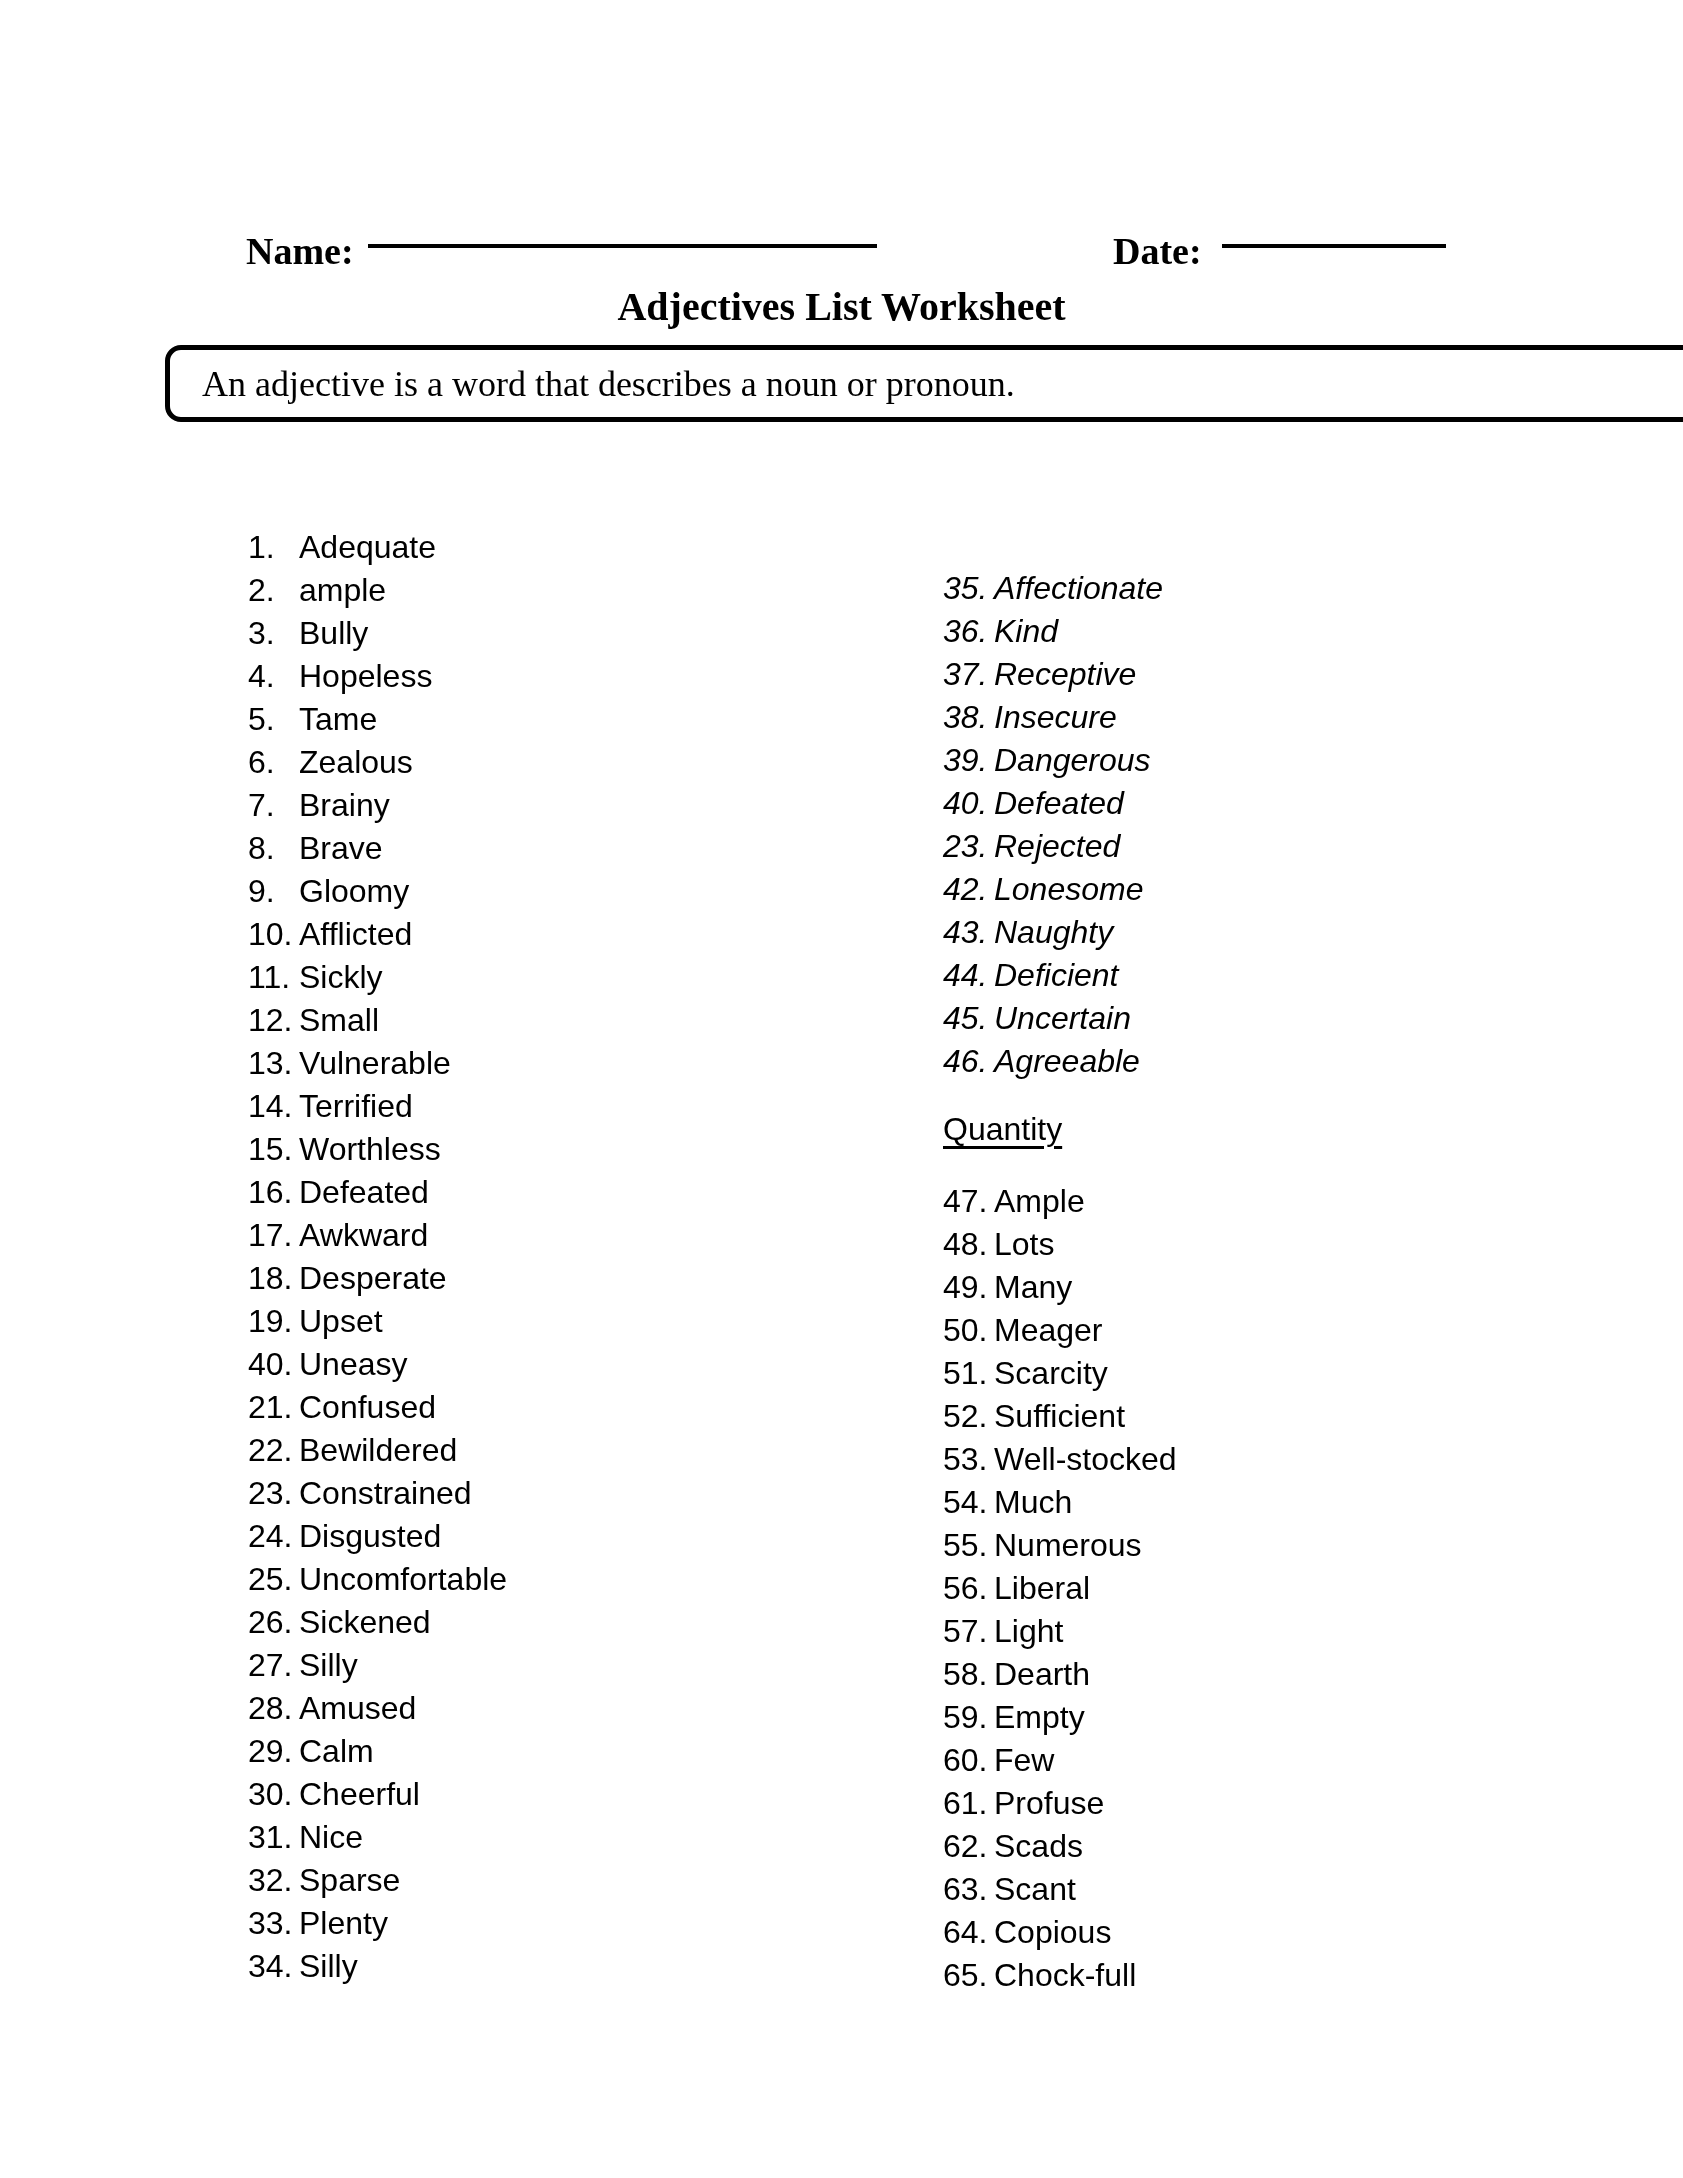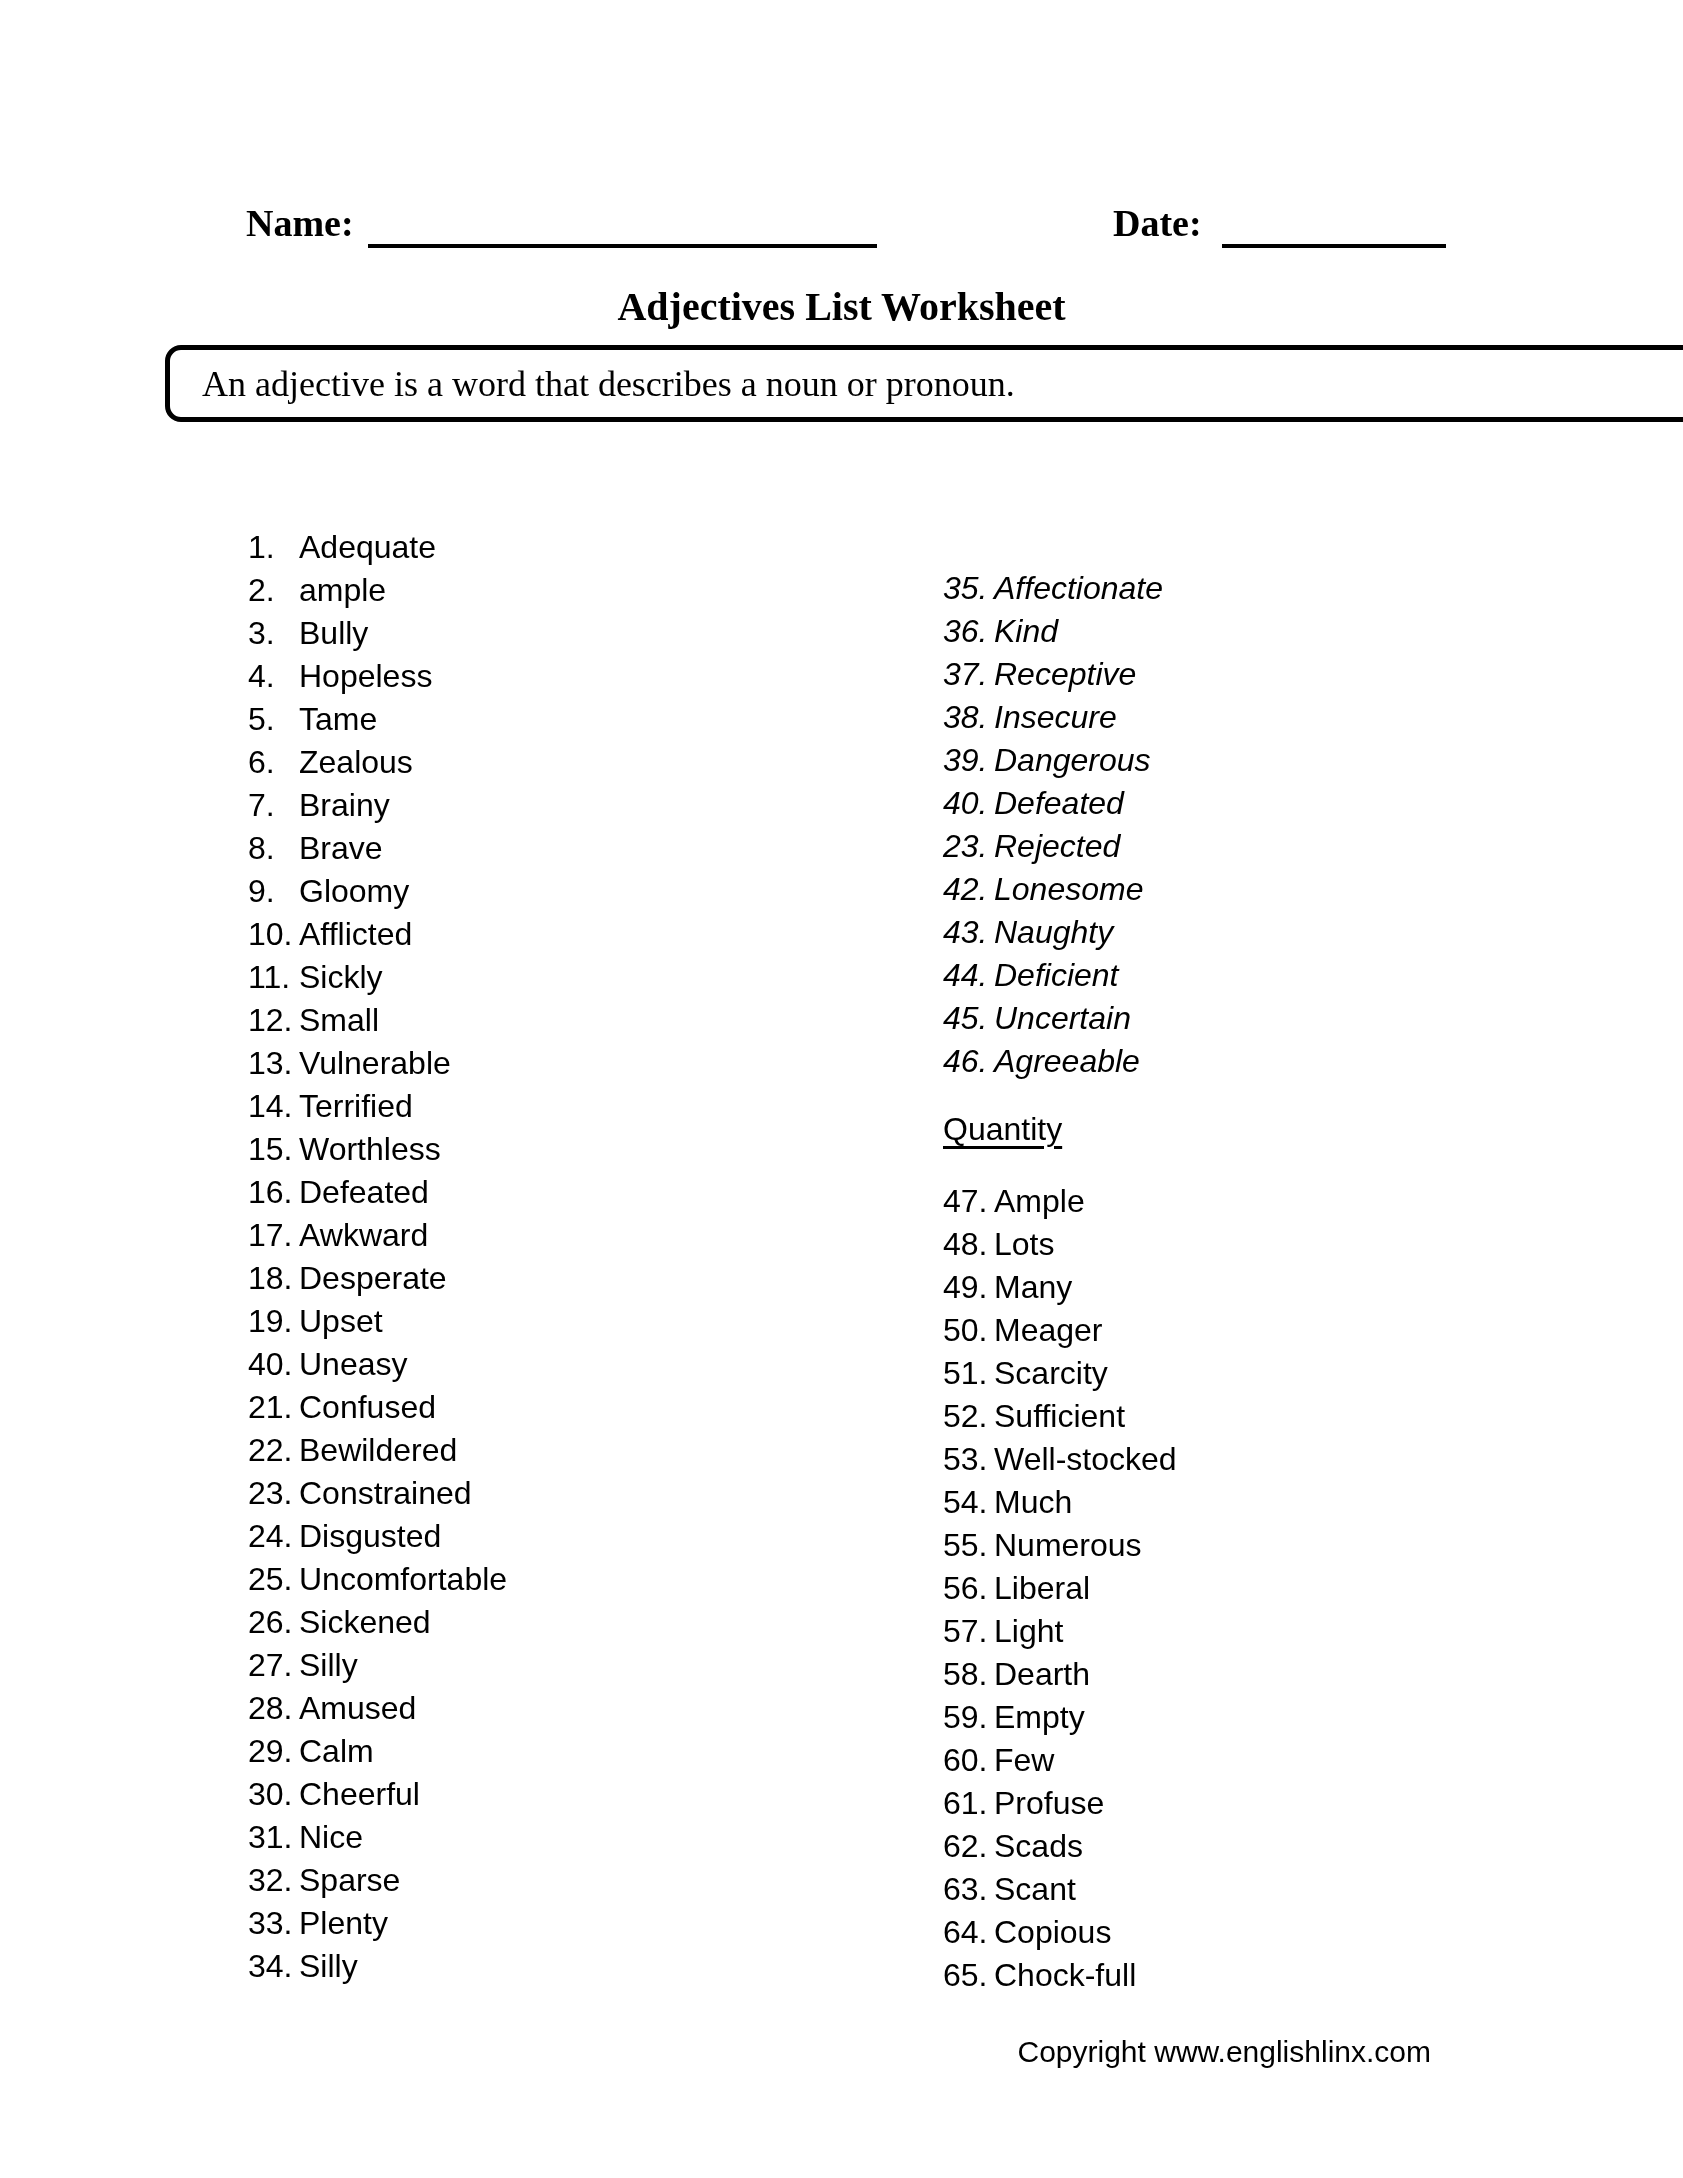--- a/index.html
+++ b/index.html
@@ -16,20 +16,21 @@
     overflow: hidden;
   }
   .serif { font-family: "Liberation Serif", "DejaVu Serif", serif; }
   .sans  { font-family: "Liberation Sans", "DejaVu Sans", sans-serif; }
   .abs   { position: absolute; }
 
   .field-label {
     font-weight: bold;
     font-size: 38px;
     line-height: 42px;
+    margin-top: 28px;
   }
   .blank-line {
     position: absolute;
     height: 4px;
     background: #000000;
   }
   .name-label { left: 246px; top: 202px; }
   .name-line  { left: 368px; top: 244px; width: 509px; }
   .date-label { left: 1113px; top: 202px; }
   .date-line  { left: 1222px; top: 244px; width: 224px; }
@@ -384,16 +385,15 @@
       <div class="list-row">
         <span class="num">64.</span>
         <span class="word">Copious</span>
       </div>
       <div class="list-row">
         <span class="num">65.</span>
         <span class="word">Chock-full</span>
       </div>
     </div>
 
-  <div class="abs sans copyright">Copyright www.englishlinx.com</div>
 
 </div>
 
 
 </body></html>

